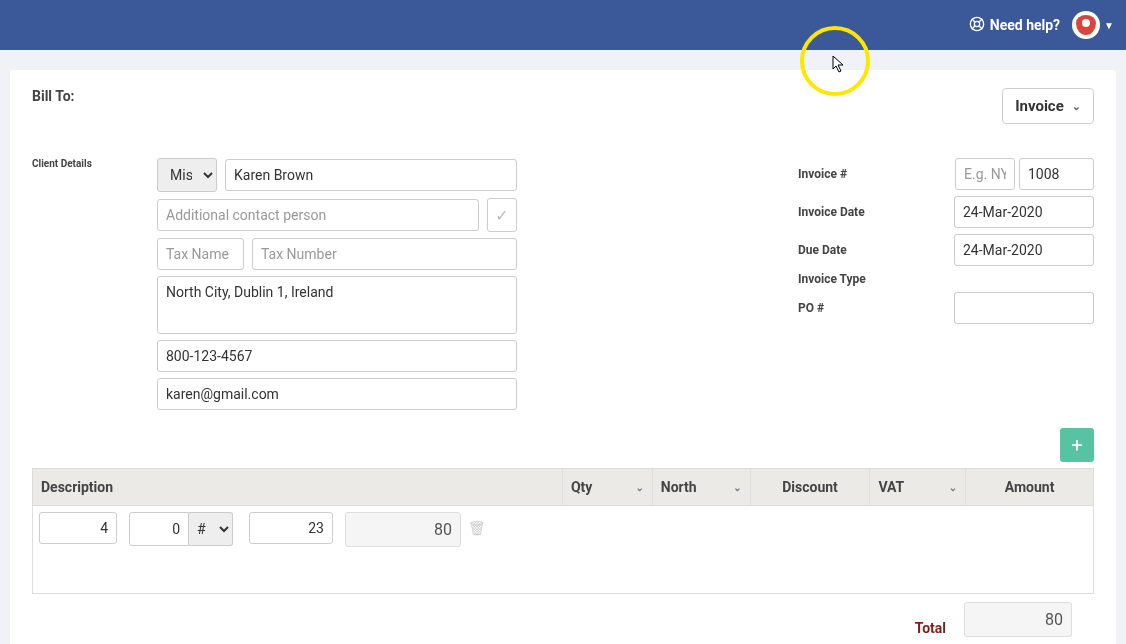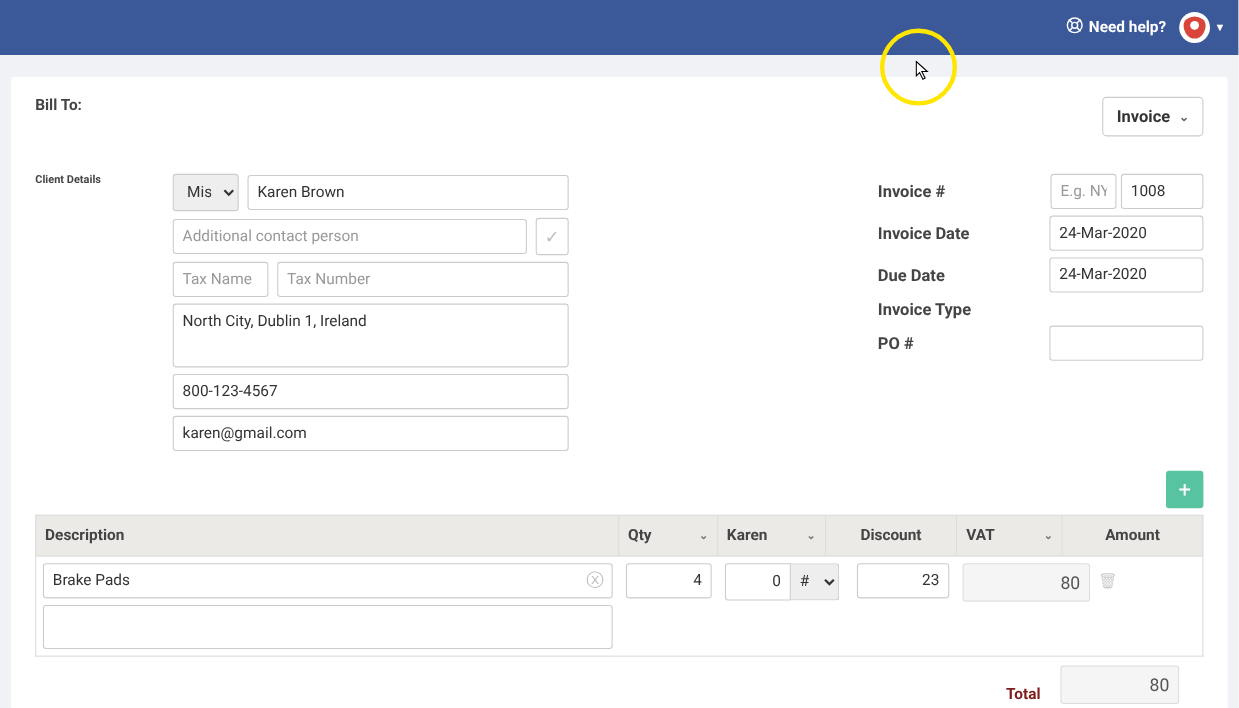--- a/index.html
+++ b/index.html
@@ -95,21 +95,21 @@
     width:30px; height:34px; border:1px solid #ccc; border-radius:3px;
     display:flex; align-items:center; justify-content:center; color:#bbb;
     cursor:pointer; background:#fff;
   }
   .tax-name { width:87px; }
   .tax-number { width:265px; }
   .address { width:360px; height:58px; resize:none; }
   .phone, .email { width:360px; }
   .right-col { width:296px; display:flex; flex-direction:column; gap:6px; }
   .meta-row { display:flex; align-items:center; justify-content:space-between; }
-  .meta-label { font-weight:700; color:#444; font-size:15px; }
+  .meta-label { font-weight:700; color:#444; font-size:12px; }
   .meta-inputs { display:flex; gap:4px; }
   .prefix-input { width:60px; }
   .num-input { width:75px; }
   .date-input { width:140px; }
   .type-select { width:140px; }
   .po-input { width:140px; }
   .add-btn {
     width:34px; height:34px; background:#58c3a0; color:#fff;
     border-radius:3px; display:flex; align-items:center; justify-content:center;
     font-size:20px; font-weight:400; cursor:pointer;
@@ -269,42 +269,35 @@
     <div class="line-table">
       <div class="thead">
         <div class="th col-desc">
             <span>Description</span>
           </div>
         <div class="th col-qty">
             <span>Qty</span>
             <span class="chev">⌄</span>
           </div>
         <div class="th col-rate">
-            <span>Karen</span>
+            <span>North</span>
             <span class="chev">⌄</span>
           </div>
         <div class="th col-disc">
             <span>Discount</span>
           </div>
         <div class="th col-vat">
             <span>VAT</span>
             <span class="chev">⌄</span>
           </div>
         <div class="th col-amt">
             <span>Amount</span>
           </div>
       </div>
       <div class="tbody-row">
-        <div class="cell desc-wrap">
-          <div class="desc-input-wrap">
-            <input class="desc-input" value="Brake Pads" style="">
-            <span class="clear-x">ⓧ</span>
-          </div>
-          <textarea class="desc-extra" style=""></textarea>
-        </div>
         <div class="cell qty-cell"><input value="4" style=""></div>
         <div class="cell disc-cell">
           <input value="0" style="">
           <select><option>#</option></select>
         </div>
         <div class="cell vat-cell"><input value="23" style=""></div>
         <div class="cell amt-cell">
             <div class="amt-val">80</div>
           </div>
         <div class="trash">

